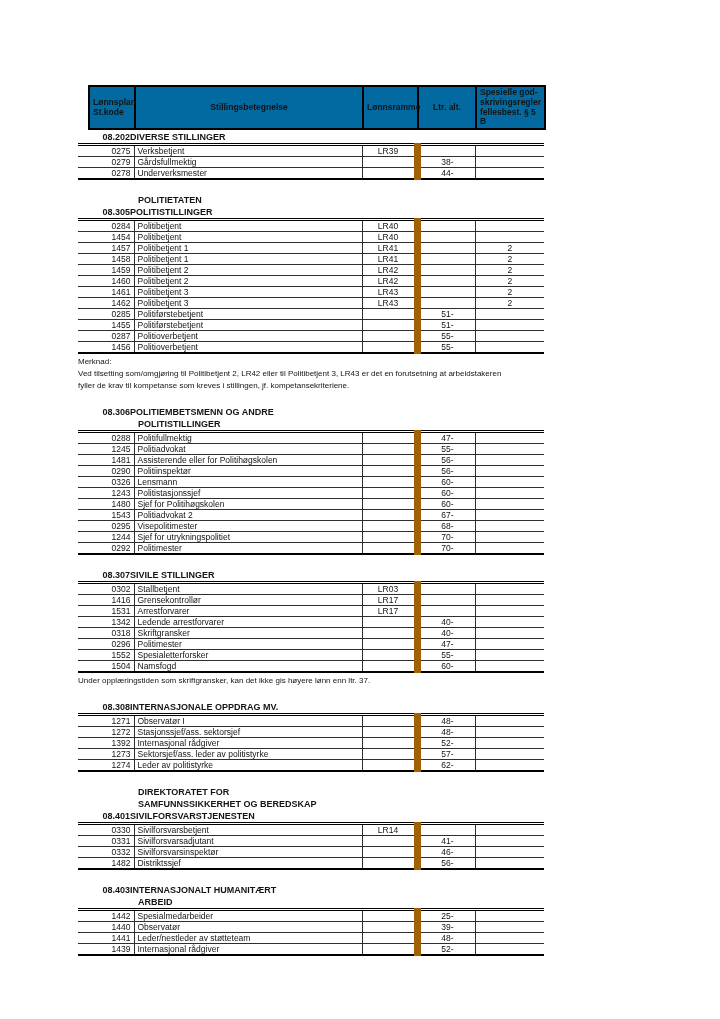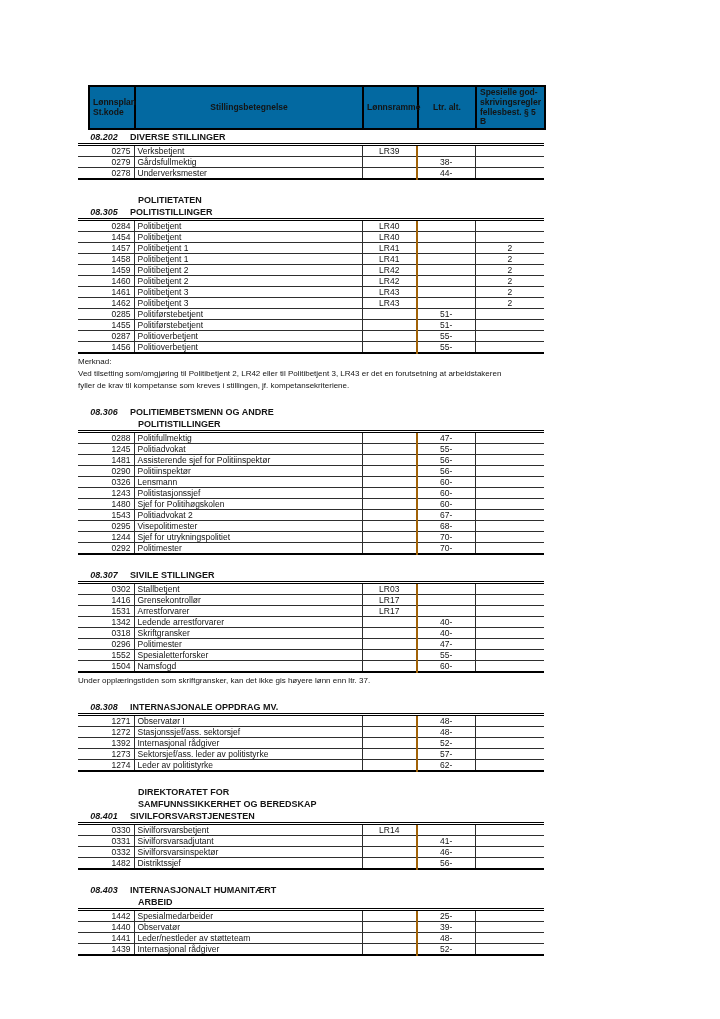--- a/index.html
+++ b/index.html
@@ -24,35 +24,35 @@
 
   
   .sections-mount > .section { margin-top:14px; }
   .sections-mount > .section:first-child { margin-top:1px; }
 
   .pre-heading, .sec-title-line {
     margin-left:60px; font-weight:bold; font-size:9px; line-height:12px;
     white-space:nowrap;
   }
   .sec-heading { display:flex; font-weight:bold; font-size:9px; line-height:12px; }
-  .sec-code  { width:52px; text-align:center; flex:0 0 52px;font-style:italic; }
+  .sec-code  { width:52px; text-align:right; flex:0 0 52px; }
   .sec-title { margin-left:0; white-space:nowrap; }
 
   .rows-table {
     border-collapse:collapse; table-layout:fixed; width:466px;
     border-top:3px double #000; border-bottom:2px solid #000;
   }
   .rows-table td {
     font-size:8.5px; height:10px; line-height:10px; padding:0 3px;
     border-bottom:1px solid #2e2e2e; white-space:nowrap; overflow:hidden;
     vertical-align:middle;
   }
   .c-code { text-align:right; border-right:1px solid #2e2e2e; padding-right:4px; }
   .c-name { border-right:1px solid #2e2e2e; }
-  .c-lr   { text-align:center; border-right:2px solid #a16207; }
+  .c-lr   { text-align:center; border-right:7px solid #a16207; }
   .c-ltr  { text-align:center; border-right:1px solid #2e2e2e; }
   .c-sp   { text-align:center; }
 
   .footnotes { margin-top:2px; }
   .footnote { font-size:8px; line-height:12px; white-space:nowrap; }
 </style>
 </head>
 <body>
 
 <div class="page">
@@ -281,21 +281,21 @@
   <tr>
     <td class="c-code">1245</td>
     <td class="c-name">Politiadvokat</td>
     <td class="c-lr"></td>
     <td class="c-ltr">55-</td>
     <td class="c-sp"></td>
   </tr>
 
   <tr>
     <td class="c-code">1481</td>
-    <td class="c-name">Assisterende sjef for Politiinspektør</td>
+    <td class="c-name">Assisterende eller for Politihøgskolen</td>
     <td class="c-lr"></td>
     <td class="c-ltr">56-</td>
     <td class="c-sp"></td>
   </tr>
 
   <tr>
     <td class="c-code">0290</td>
     <td class="c-name">Politiinspektør</td>
     <td class="c-lr"></td>
     <td class="c-ltr">56-</td>

